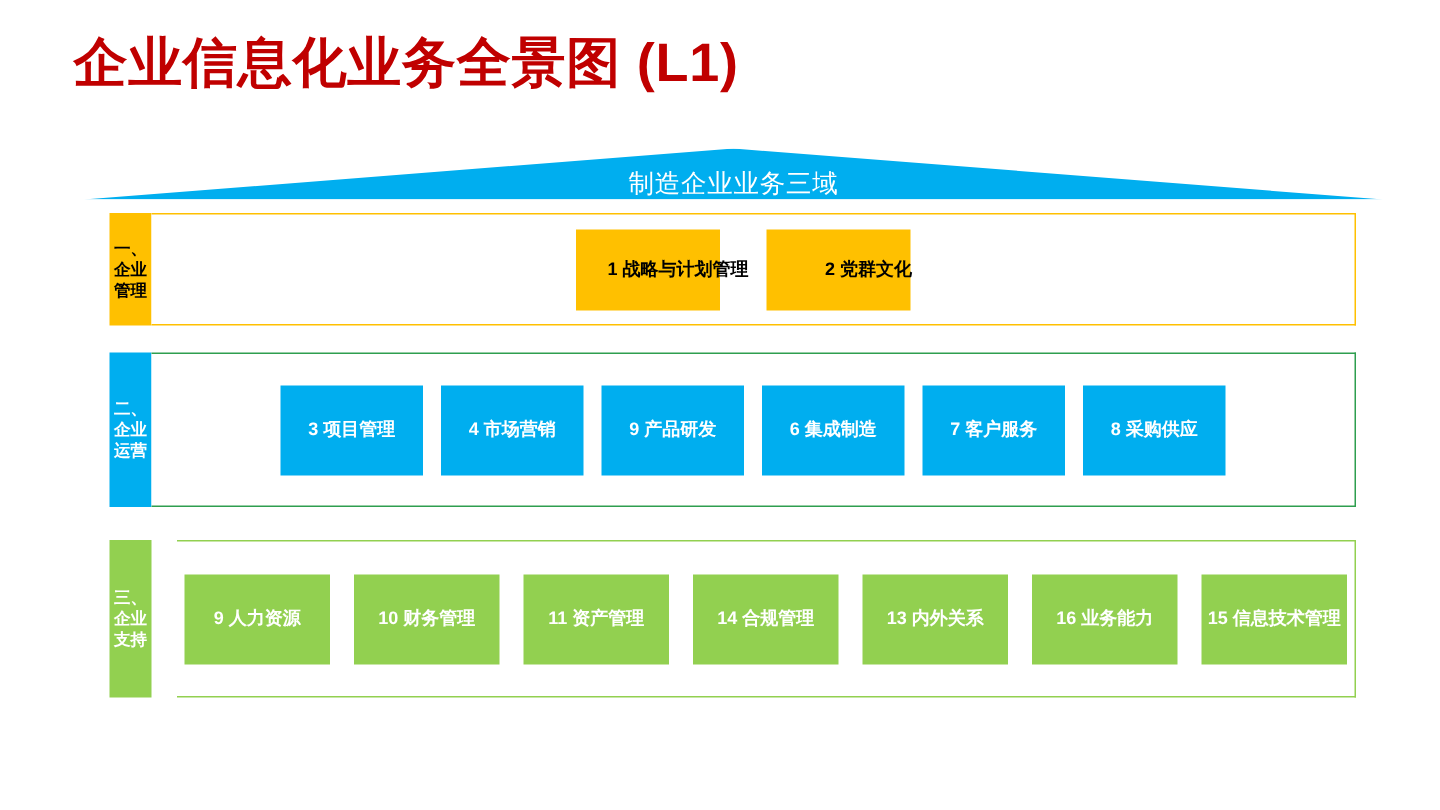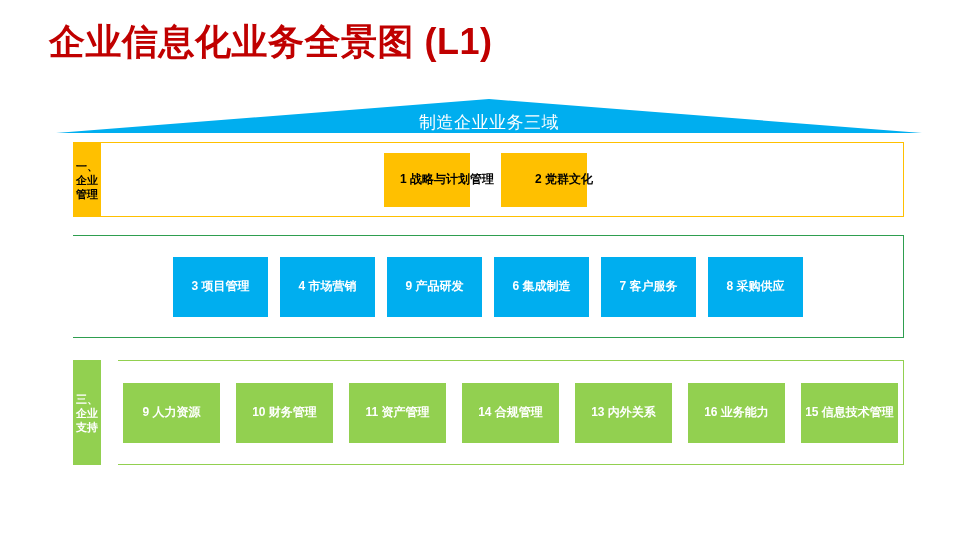--- a/index.html
+++ b/index.html
@@ -99,21 +99,21 @@
     color: #ffffff;
     box-sizing: border-box;
     white-space: nowrap;
   }
 
   
   #band-1 { left: 73px; top: 142px; width: 831px; height: 75px; }
   #band-1 .band-tab { background: #ffc000; color: #000000; }
   #band-1 .band-body { border-color: #ffc000; }
   #band-1 .cards { justify-content: flex-start; padding-left: 283px; gap: 31px; }
-  #band-1 .card { background: #ffc000; color: #000000; width: 86px; height: 54px; padding-left: 40px; }
+  #band-1 .card { background: #ffc000; color: #000000; width: 96px; height: 54px; padding-left: 40px; }
 
   
   #band-2 { left: 73px; top: 235px; width: 831px; height: 103px; }
   #band-2 .band-tab { background: #00aeef; }
   #band-2 .band-body { border-color: #2e9e4f; }
   #band-2 .cards { justify-content: center; gap: 12px; }
   #band-2 .card { background: #00aeef; width: 95px; height: 60px; }
 
   
   #band-3 { left: 73px; top: 360px; width: 831px; height: 105px; }
@@ -136,20 +136,21 @@
   <div class="band-tab">一、企业管理</div>
   <div class="band-body">
     <div class="cards">
       <div class="card">1 战略与计划管理</div>
       <div class="card">2 党群文化</div>
     </div>
   </div>
 </div>
 
 <div class="band" id="band-2">
+  <div class="band-tab">二、企业运营</div>
   <div class="band-body">
     <div class="cards">
       <div class="card">3 项目管理</div>
       <div class="card">4 市场营销</div>
       <div class="card">9 产品研发</div>
       <div class="card">6 集成制造</div>
       <div class="card">7 客户服务</div>
       <div class="card">8 采购供应</div>
     </div>
   </div>

